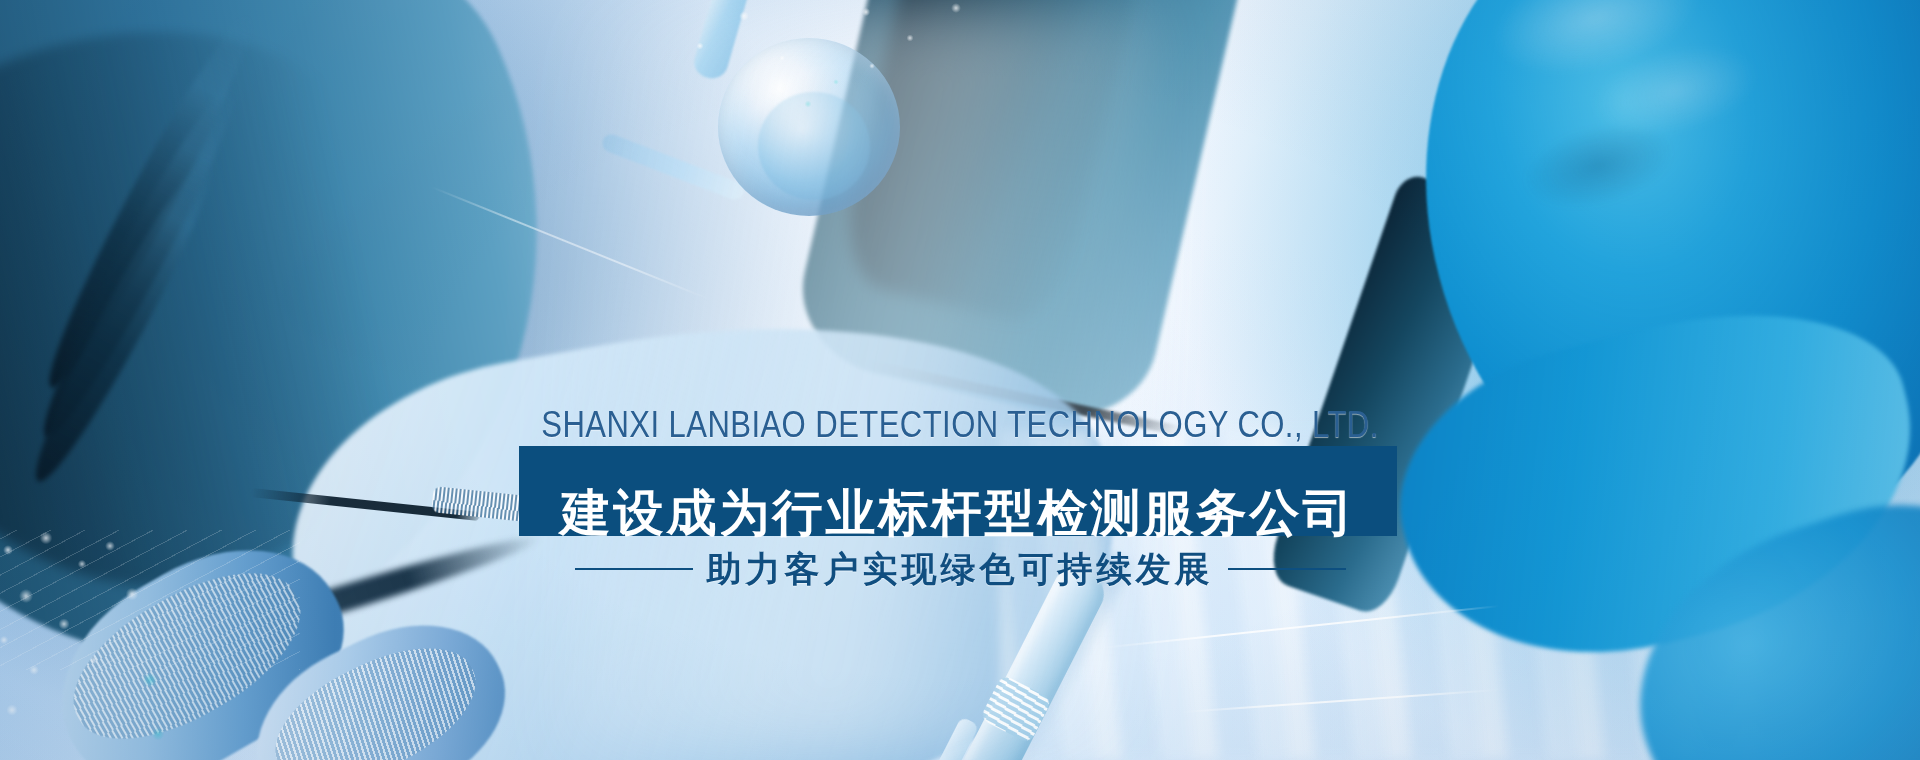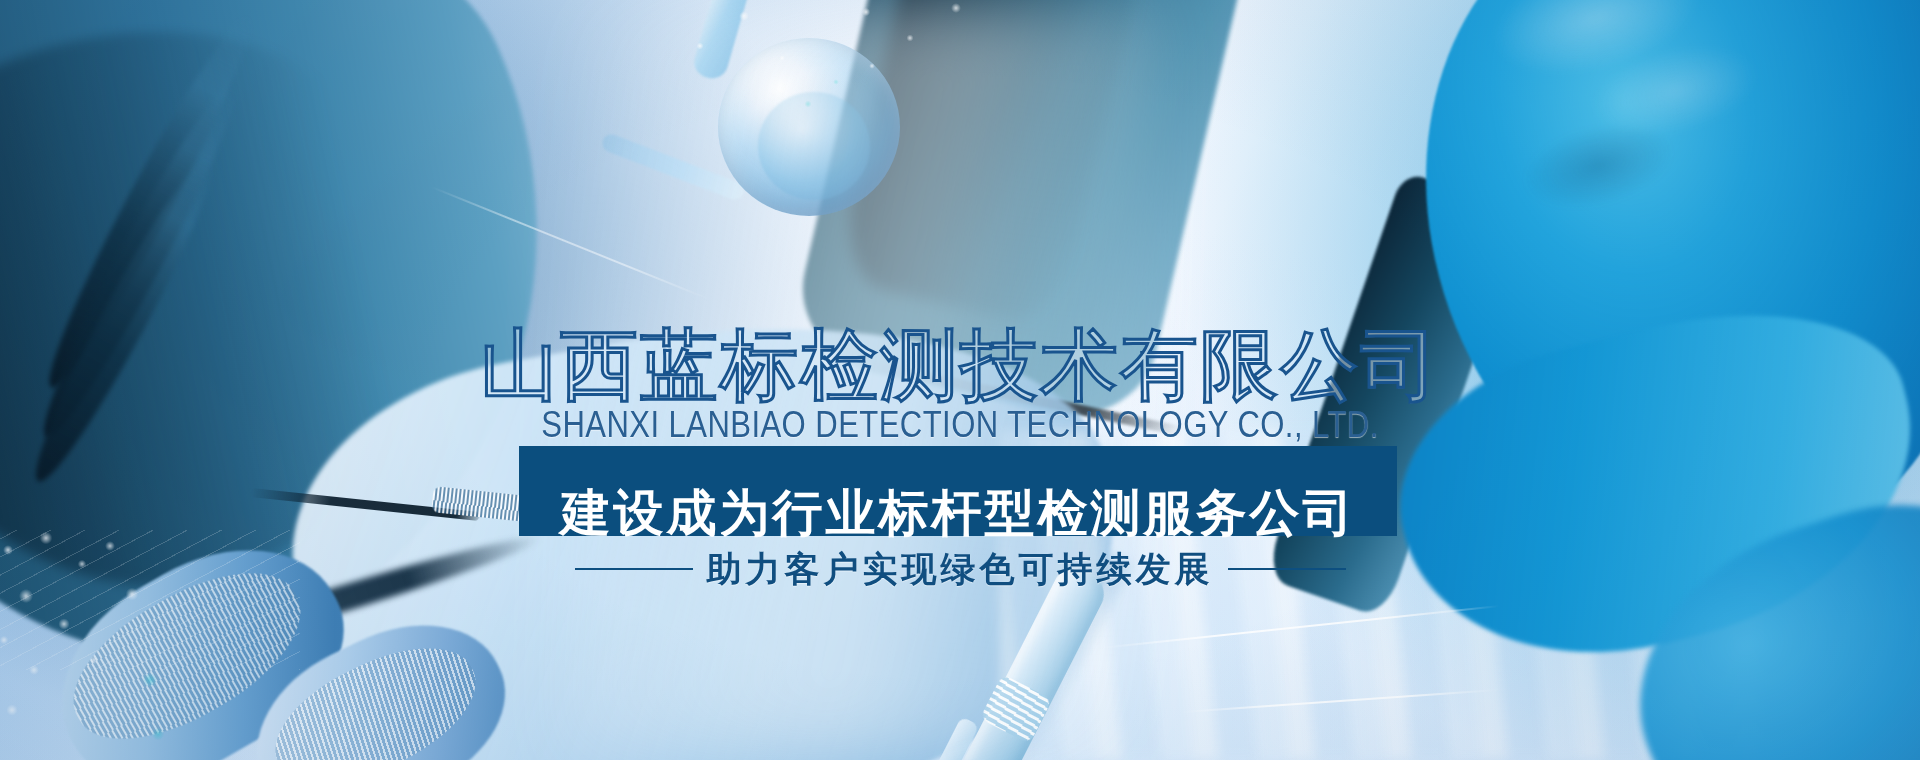--- a/index.html
+++ b/index.html
@@ -527,21 +527,20 @@
 
   <div class="layer hairline" id="hair1"></div>
   <div class="layer hairline" id="hair2"></div>
   <div class="layer hairline" id="hair3"></div>
 
   <div class="layer" id="flare"></div>
   <div class="layer" id="vignette"></div>
 
   <div id="content">
 
-    <div id="title-cn">山西蓝标检测技术有限公司</div>
 
     <div id="title-en">SHANXI LANBIAO DETECTION  TECHNOLOGY CO., LTD.</div>
 
     <div id="slogan-band">
       <span id="slogan-text">建设成为行业标杆型检测服务公司</span>
     </div>
 
     <div id="tagline-row">
       <span class="tag-rule"></span>
       <span id="tagline-text">助力客户实现绿色可持续发展</span>

